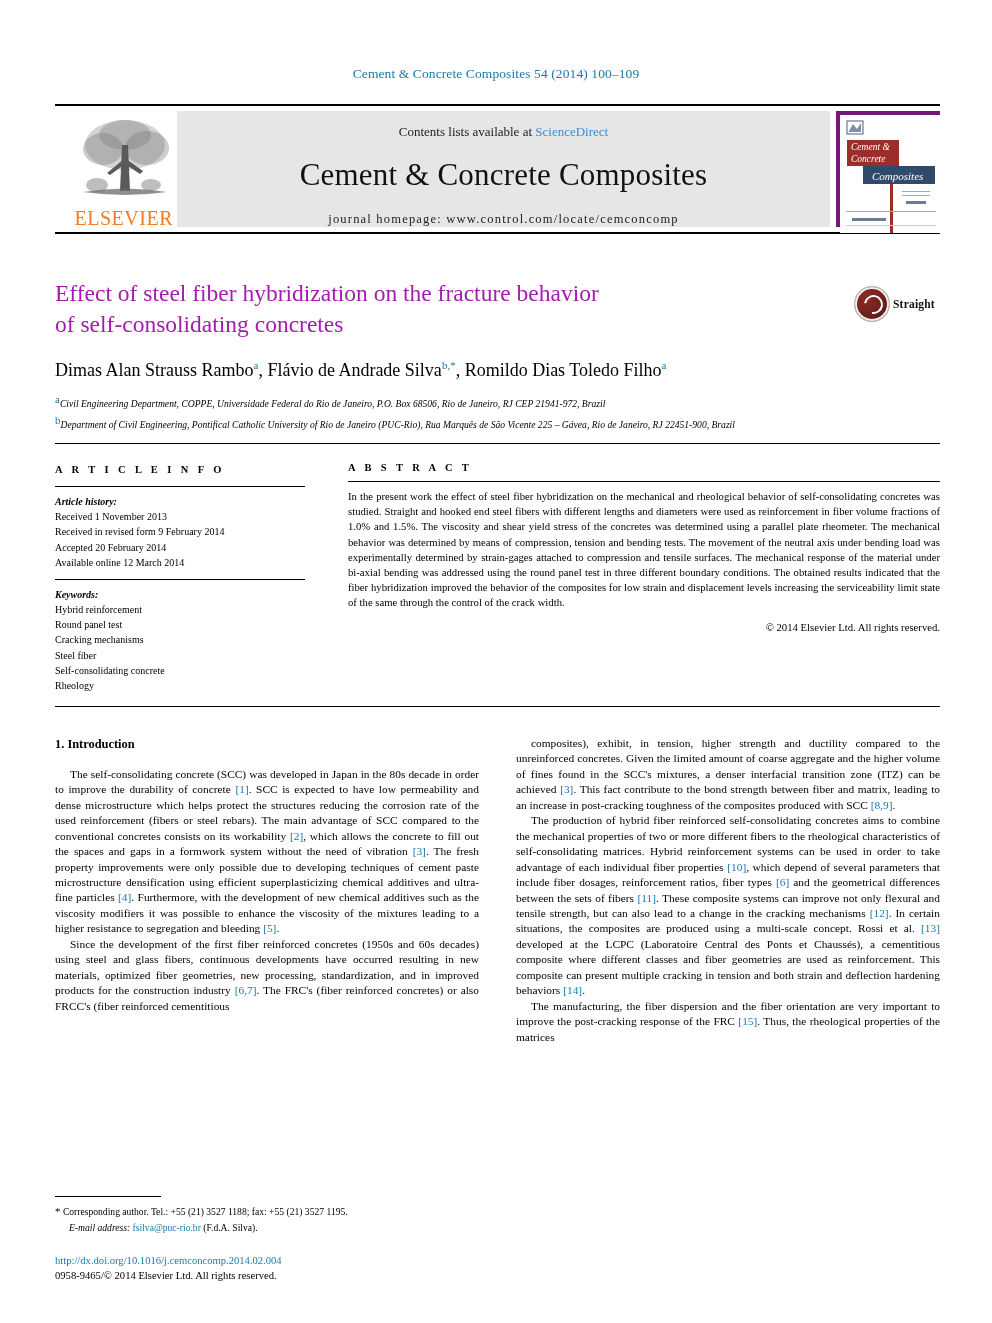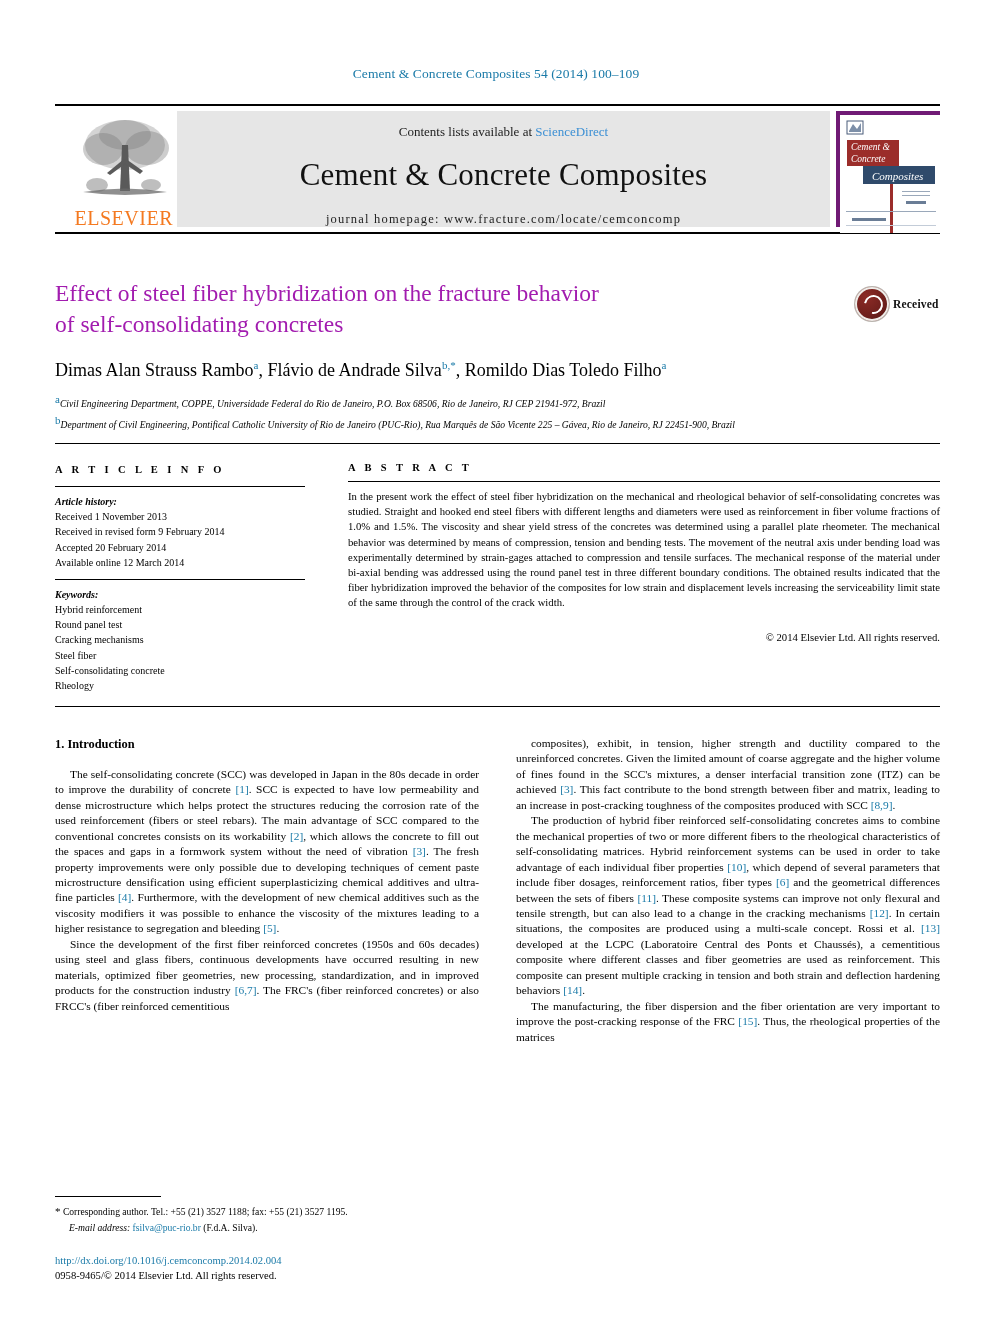--- a/index.html
+++ b/index.html
@@ -217,21 +217,21 @@
   .info-group { margin-bottom: 9px; }
   .info-label { font-style: italic; font-weight: bold; }
   .info-line { display: block; }
   .abstract-body {
     text-align: justify;
     line-height: 1.42;
     font-size: 10.7px;
   }
   .copyright-line {
     text-align: right;
-    margin-top: 20px;
+    margin-top: 10px;
     font-size: 10.7px;
   }
   .rule-bottom {
     position: absolute;
     left: 55px;
     top: 706px;
     width: 885px;
     border-top: 1px solid #000;
   }
 
@@ -319,21 +319,21 @@
           </svg>
         </span>
         <div class="elsevier-word">ELSEVIER</div>
       </div>
 
       <div class="journal-band">
         <div class="contents-line">
           <span>Contents lists available at </span><span class="sd">ScienceDirect</span>
         </div>
         <div class="journal-title">Cement &amp; Concrete Composites</div>
-        <div class="journal-home">journal homepage: www.fracture.com/locate/cemconcomp</div>
+        <div class="journal-home">journal homepage: www.control.com/locate/cemconcomp</div>
       </div>
 
       <div class="cover-thumb">
         <svg width="102" height="118" viewBox="0 0 102 118" aria-hidden="true">
           <rect x="0" y="0" width="102" height="118" fill="#ffffff"></rect>
           <rect x="7" y="6" width="16" height="13" fill="#ffffff" stroke="#4a5d7a" stroke-width="1"></rect>
           <path d="M9 16 L13 9 L17 14 L21 8 L21 17 L9 17 Z" fill="#7d8fa8"></path>
           <rect x="7" y="25" width="52" height="26" fill="#9b2d2a"></rect>
           <text x="11" y="35" font-family="Liberation Serif, serif" font-style="italic" font-size="9.5" fill="#ffffff">Cement &amp;</text>
           <text x="11" y="47" font-family="Liberation Serif, serif" font-style="italic" font-size="9.5" fill="#ffffff">Concrete</text>
@@ -369,21 +369,21 @@
         <sup class="affil-mark">a</sup><span>Civil Engineering Department, COPPE, Universidade Federal do Rio de Janeiro, P.O. Box 68506, Rio de Janeiro, RJ CEP 21941-972, Brazil</span>
       </div>
       <div>
         <sup class="affil-mark">b</sup><span>Department of Civil Engineering, Pontifical Catholic University of Rio de Janeiro (PUC-Rio), Rua Marquês de São Vicente 225 – Gávea, Rio de Janeiro, RJ 22451-900, Brazil</span>
       </div>
     </div>
   </div>
 
   <div class="crossmark">
     <span class="cm-badge"></span>
-    <span class="cm-label">Received</span>
+    <span class="cm-label">Straight</span>
   </div>
 
   <div class="rule-top"></div>
 
   <div class="info-col">
     <div class="sec-head">A R T I C L E   I N F O</div>
     <div class="hair"></div>
     <div class="info-group">
       <span class="info-label info-line">Article history:</span>
       <span class="info-line">Received 1 November 2013</span>

